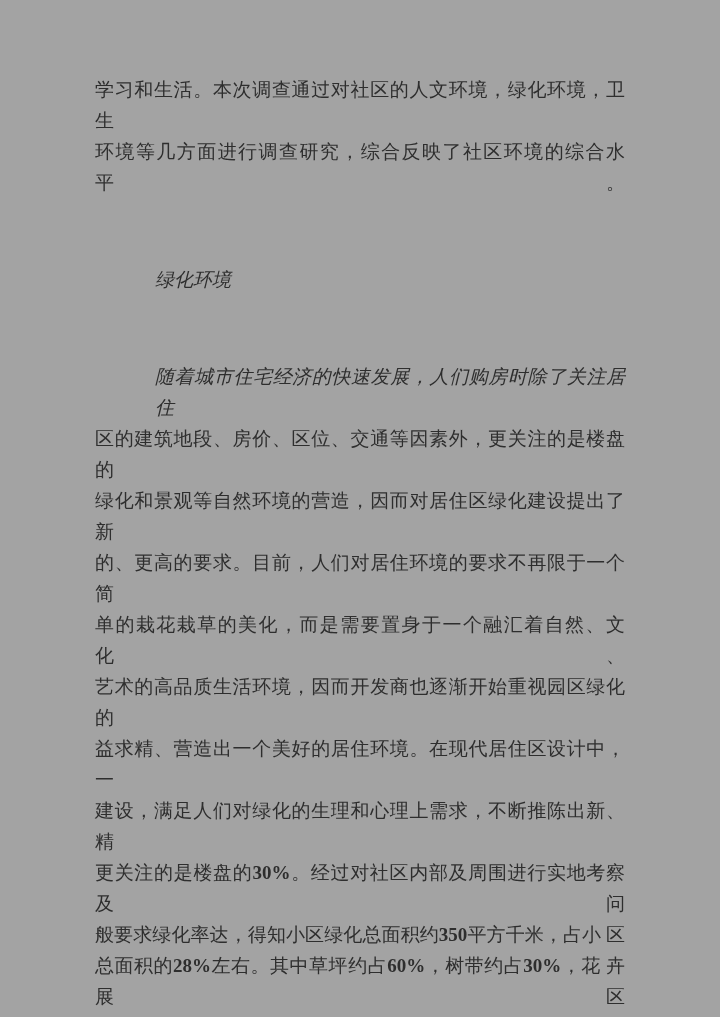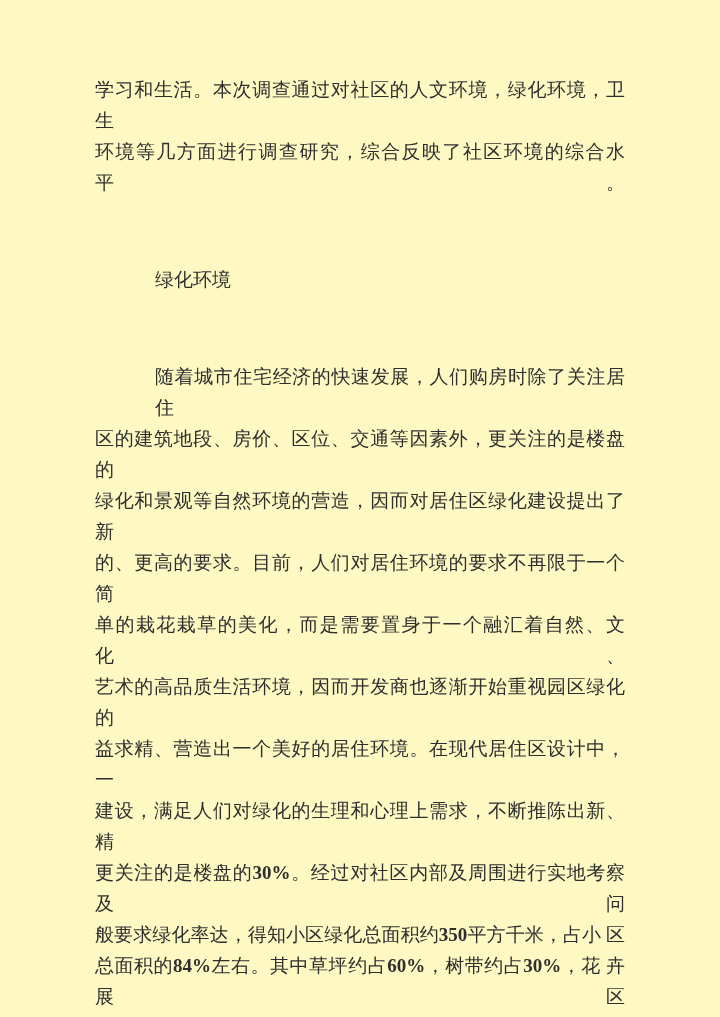--- a/index.html
+++ b/index.html
@@ -4,21 +4,21 @@
 <style>
   html, body {
     margin: 0;
     padding: 0;
     background: #ffffff;
   }
   .page {
     position: relative;
     width: 720px;
     height: 1017px;
-    background: #fef9c3;
+    background: #a3a3a3;
     overflow: hidden;
   }
   .content {
     position: absolute;
     left: 95px;
     top: 74px;
     width: 530px;
     font-family: "Liberation Serif", "DejaVu Serif", serif;
     font-size: 19px;
     line-height: 31px;
@@ -32,20 +32,21 @@
   }
   .line {
     white-space: normal;
   }
   .line.justify {
     text-align: justify;
     text-align-last: justify;
   }
   .line.indent {
     padding-left: 60px;
+    font-style: italic;
   }
   .seg-bold {
     font-weight: bold;
   }
 </style>
 </head>
 <body>
 
 <div class="page">
   <div class="content">
@@ -60,17 +61,17 @@
         <div class="line indent justify"><span class="seg">随着城市住宅经济的快速发展，人们购房时除了关注居住</span></div>
         <div class="line justify"><span class="seg">区的建筑地段、房价、区位、交通等因素外，更关注的是楼盘的</span></div>
         <div class="line justify"><span class="seg">绿化和景观等自然环境的营造，因而对居住区绿化建设提出了新</span></div>
         <div class="line justify"><span class="seg">的、更高的要求。目前，人们对居住环境的要求不再限于一个简</span></div>
         <div class="line justify"><span class="seg">单的栽花栽草的美化，而是需要置身于一个融汇着自然、文化、</span></div>
         <div class="line justify"><span class="seg">艺术的高品质生活环境，因而开发商也逐渐开始重视园区绿化的</span></div>
         <div class="line justify"><span class="seg">益求精、营造出一个美好的居住环境。在现代居住区设计中，一</span></div>
         <div class="line justify"><span class="seg">建设，满足人们对绿化的生理和心理上需求，不断推陈出新、精</span></div>
         <div class="line justify"><span class="seg">更关注的是楼盘的</span><span class="seg-bold">30%</span><span class="seg">。经过对社区内部及周围进行实地考察及 问</span></div>
         <div class="line justify"><span class="seg">般要求绿化率达，得知小区绿化总面积约</span><span class="seg-bold">350</span><span class="seg">平方千米，占小 区</span></div>
-        <div class="line justify"><span class="seg">总面积的</span><span class="seg-bold">84%</span><span class="seg">左右。其中草坪约占</span><span class="seg-bold">60%</span><span class="seg">，树带约占</span><span class="seg-bold">30%</span><span class="seg">，花 卉展区</span></div>
+        <div class="line justify"><span class="seg">总面积的</span><span class="seg-bold">28%</span><span class="seg">左右。其中草坪约占</span><span class="seg-bold">60%</span><span class="seg">，树带约占</span><span class="seg-bold">30%</span><span class="seg">，花 卉展区</span></div>
         <div class="line justify"></div>
       </div>
     </div>
 </div>
 
 </body></html>

